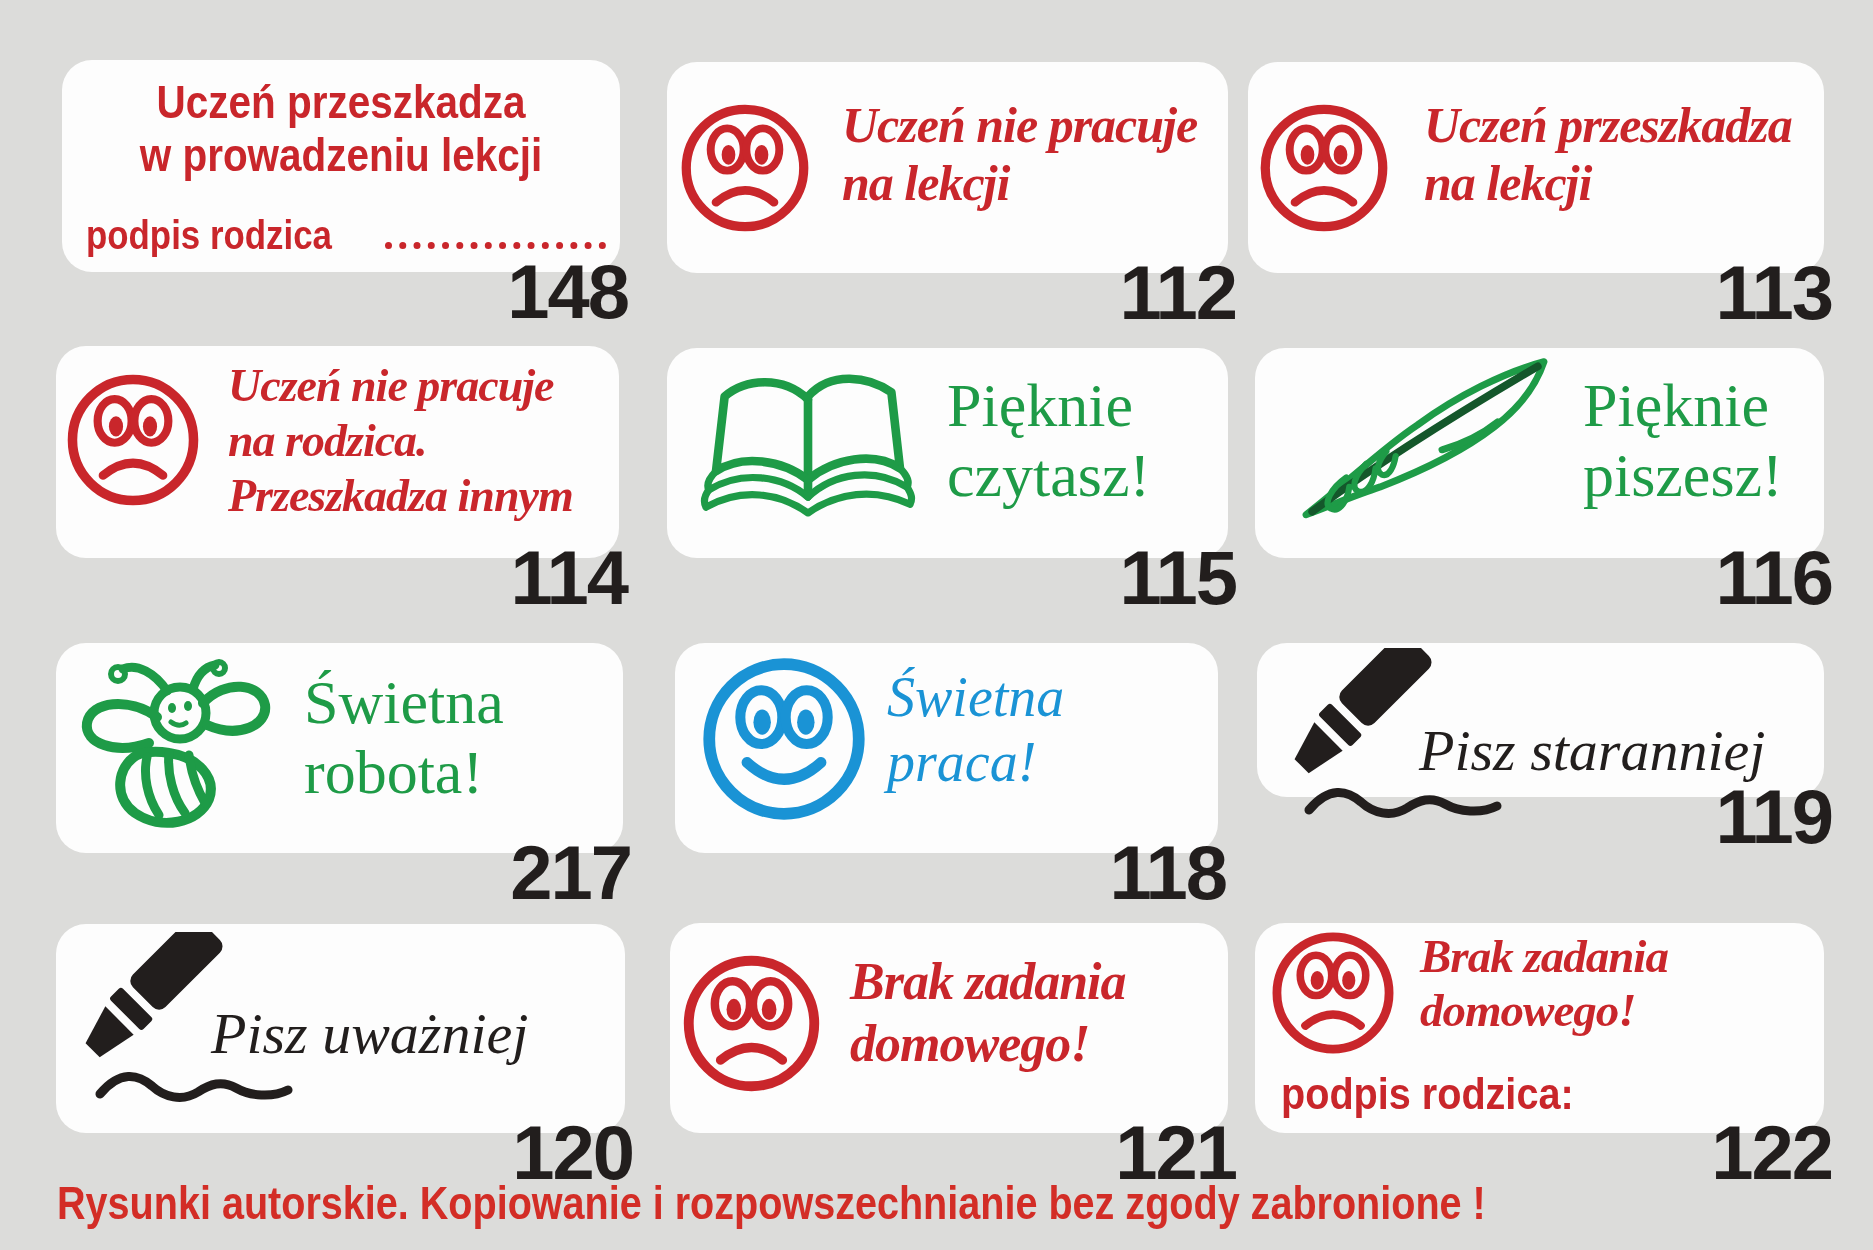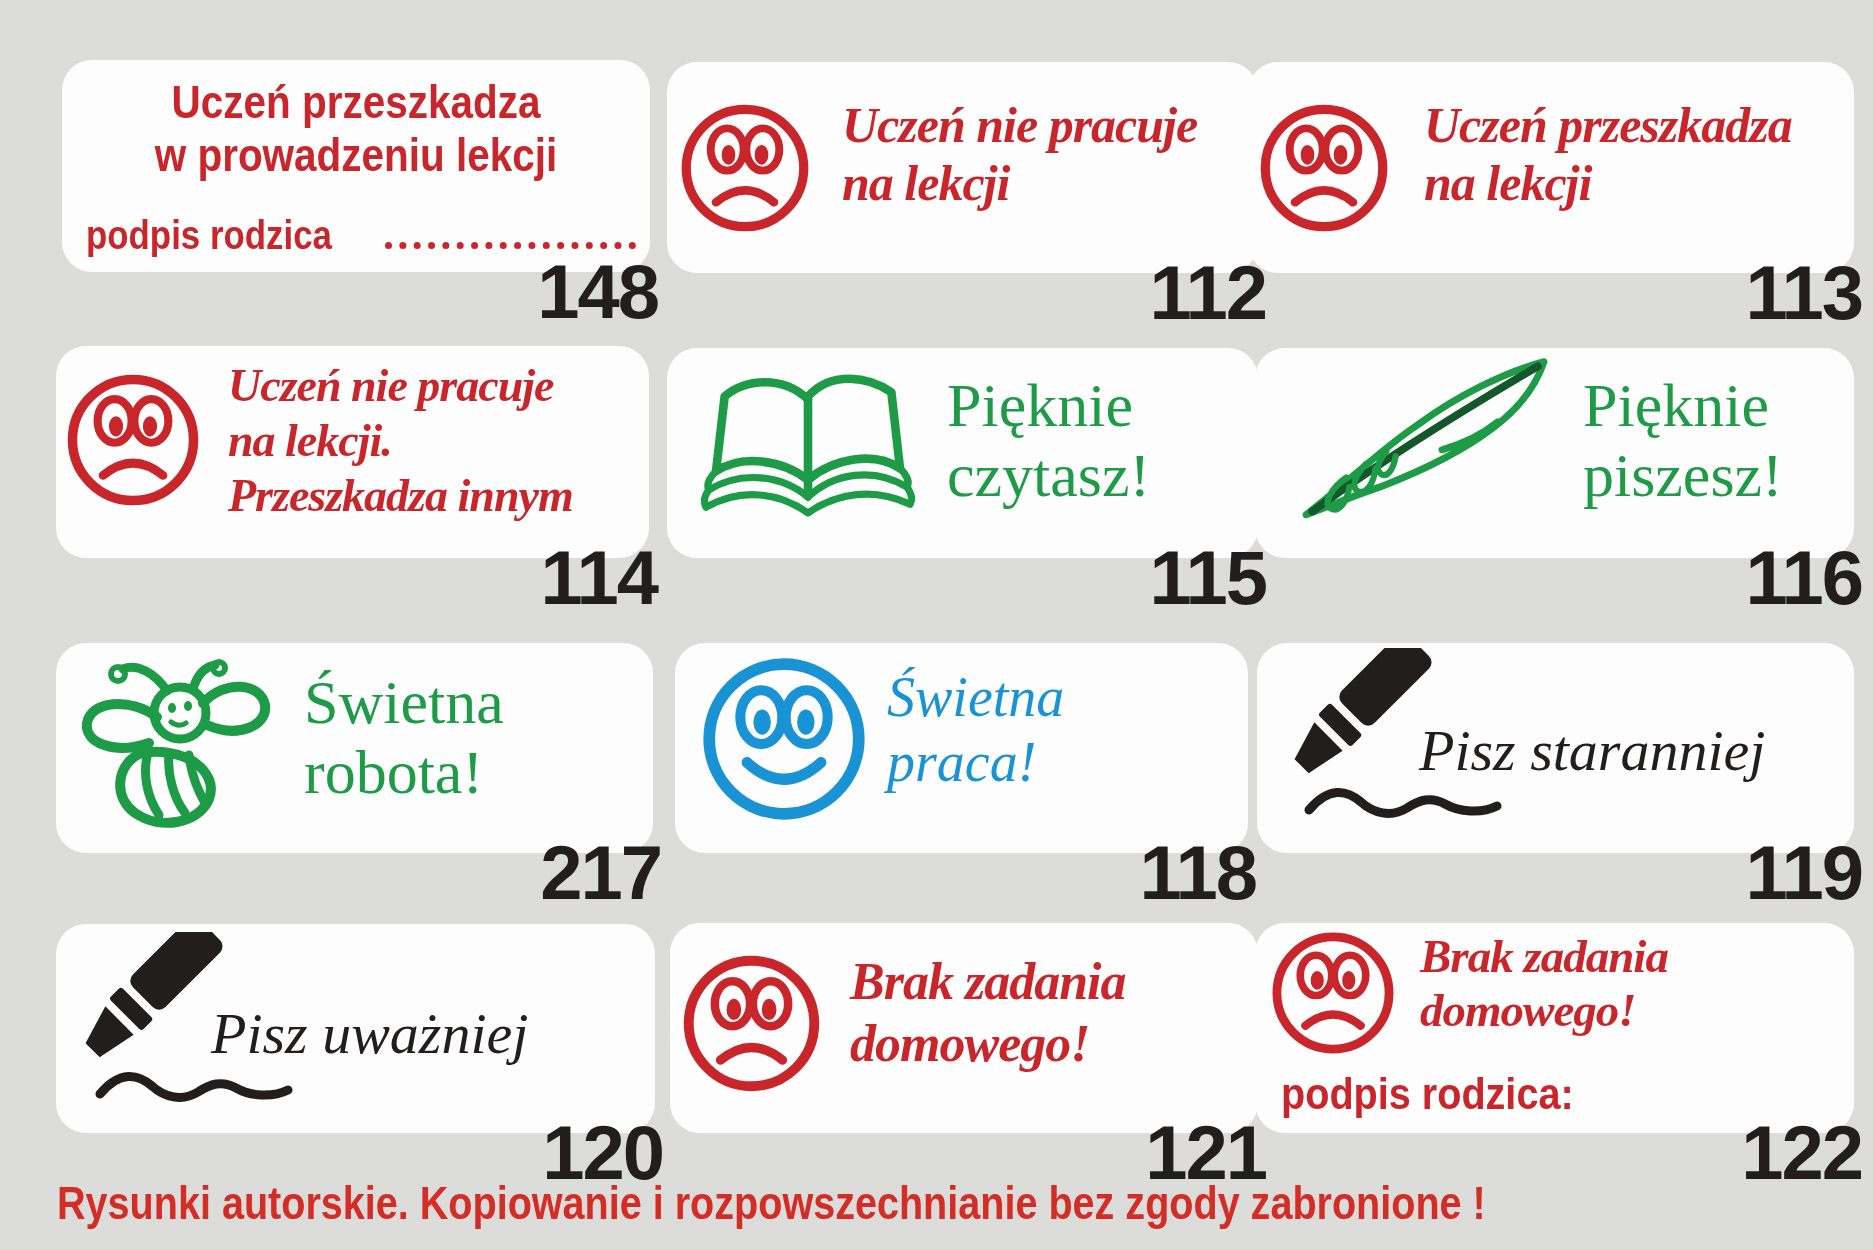--- a/index.html
+++ b/index.html
@@ -4,21 +4,21 @@
 <style>
   :root{
     --bg:#dcdcda; --card:#fdfdfd; --red:#c9262b; --green:#1e9b47;
     --blue:#1a93d5; --ink:#221e1d; --footer:#d32d26;
   }
   html,body{margin:0;padding:0;}
   body{
     width:1873px;height:1250px;position:relative;background:var(--bg);
     font-family:"Liberation Sans",sans-serif;overflow:hidden;
   }
-  .card{position:absolute;background:var(--card);border-radius:30px;padding-left:30px;}
+  .card{position:absolute;background:var(--card);border-radius:30px;}
   .icon{position:absolute;}
   .num{
     position:absolute;right:-8px;bottom:-48px;color:var(--ink);
     font:700 76px/0.75 "Liberation Sans",sans-serif;letter-spacing:-2px;
     white-space:nowrap;
   }
   .txt{position:absolute;white-space:nowrap;}
   .red-i{font-family:"Liberation Serif",serif;font-style:italic;font-weight:700;color:var(--red);}
   .green-s{font-family:"Liberation Serif",serif;color:var(--green);}
   .blue-i{font-family:"Liberation Serif",serif;font-style:italic;color:var(--blue);}
@@ -94,21 +94,21 @@
   <svg class="icon" style="left:9px;top:26px;width:136px;height:136px;color:var(--red)" viewBox="0 0 100 100">
     <circle cx="50" cy="50" r="44.5" fill="none" stroke="currentColor" stroke-width="7"></circle>
     <ellipse cx="36.5" cy="36" rx="12.5" ry="16" fill="none" stroke="currentColor" stroke-width="6"></ellipse>
     <ellipse cx="63.5" cy="36" rx="12.5" ry="16" fill="none" stroke="currentColor" stroke-width="6"></ellipse>
     <ellipse cx="37.5" cy="40" rx="5.2" ry="7.5" fill="currentColor"></ellipse>
     <ellipse cx="62.5" cy="40" rx="5.2" ry="7.5" fill="currentColor"></ellipse>
     <path d="M28 76 Q50 58 72 76" fill="none" stroke="currentColor" stroke-width="6.5" stroke-linecap="round"></path>
   </svg>
   <div class="txt red-i" style="left:172px;top:12px;font-size:46px;line-height:1.2;letter-spacing:-1px">
     <div>Uczeń nie pracuje</div>
-    <div>na lekcji.</div>
+    <div>na rodzica.</div>
     <div>Przeszkadza innym</div>
   </div>
   <div class="num">114</div>
 </div>
 
 <div class="card" style="left:667px;top:348px;width:561px;height:210px">
   <svg class="icon" style="left:26px;top:12px;width:230px;height:188px;color:var(--green)" viewBox="0 0 160 120">
     <g fill="none" stroke="currentColor" stroke-width="6" stroke-linecap="round" stroke-linejoin="round">
       <path d="M80 22 L80 86"></path>
       <path d="M80 22 C62 5 36 8 22 20 L16 72 C34 60 62 64 80 78"></path>
@@ -178,21 +178,21 @@
     <ellipse cx="63" cy="40" rx="5.2" ry="7.5" fill="currentColor"></ellipse>
     <path d="M28 64 Q50 84 72 64" fill="none" stroke="currentColor" stroke-width="6.5" stroke-linecap="round"></path>
   </svg>
   <div class="txt blue-i" style="left:212px;top:22px;font-size:56px;line-height:1.16">
     <div>Świetna</div>
     <div>praca!</div>
   </div>
   <div class="num">118</div>
 </div>
 
-<div class="card" style="left:1257px;top:643px;width:567px;height:210px">
+<div class="card" style="left:1257px;top:643px;width:567px;height:154px">
   <svg class="icon" style="left:22px;top:5px;width:290px;height:200px;color:var(--ink)" viewBox="0 0 290 200">
     <g transform="translate(140 -2) rotate(45)" fill="currentColor">
       <rect x="-23" y="0" width="46" height="95" rx="9"></rect>
       <rect x="-23" y="103" width="46" height="17" rx="3"></rect>
       <path d="M-20 128 L20 128 L12 168 L-8 168 Z"></path>
     </g>
     <path d="M30 162 C50 138 68 142 82 154 C94 165 112 170 128 160 C140 152 152 148 166 156 C180 164 202 166 218 158" fill="none" stroke="currentColor" stroke-width="9" stroke-linecap="round"></path>
   </svg>
   <div class="txt ink-i" style="left:162px;top:76px;font-size:58px;line-height:1.1">
     <div>Pisz staranniej</div>

